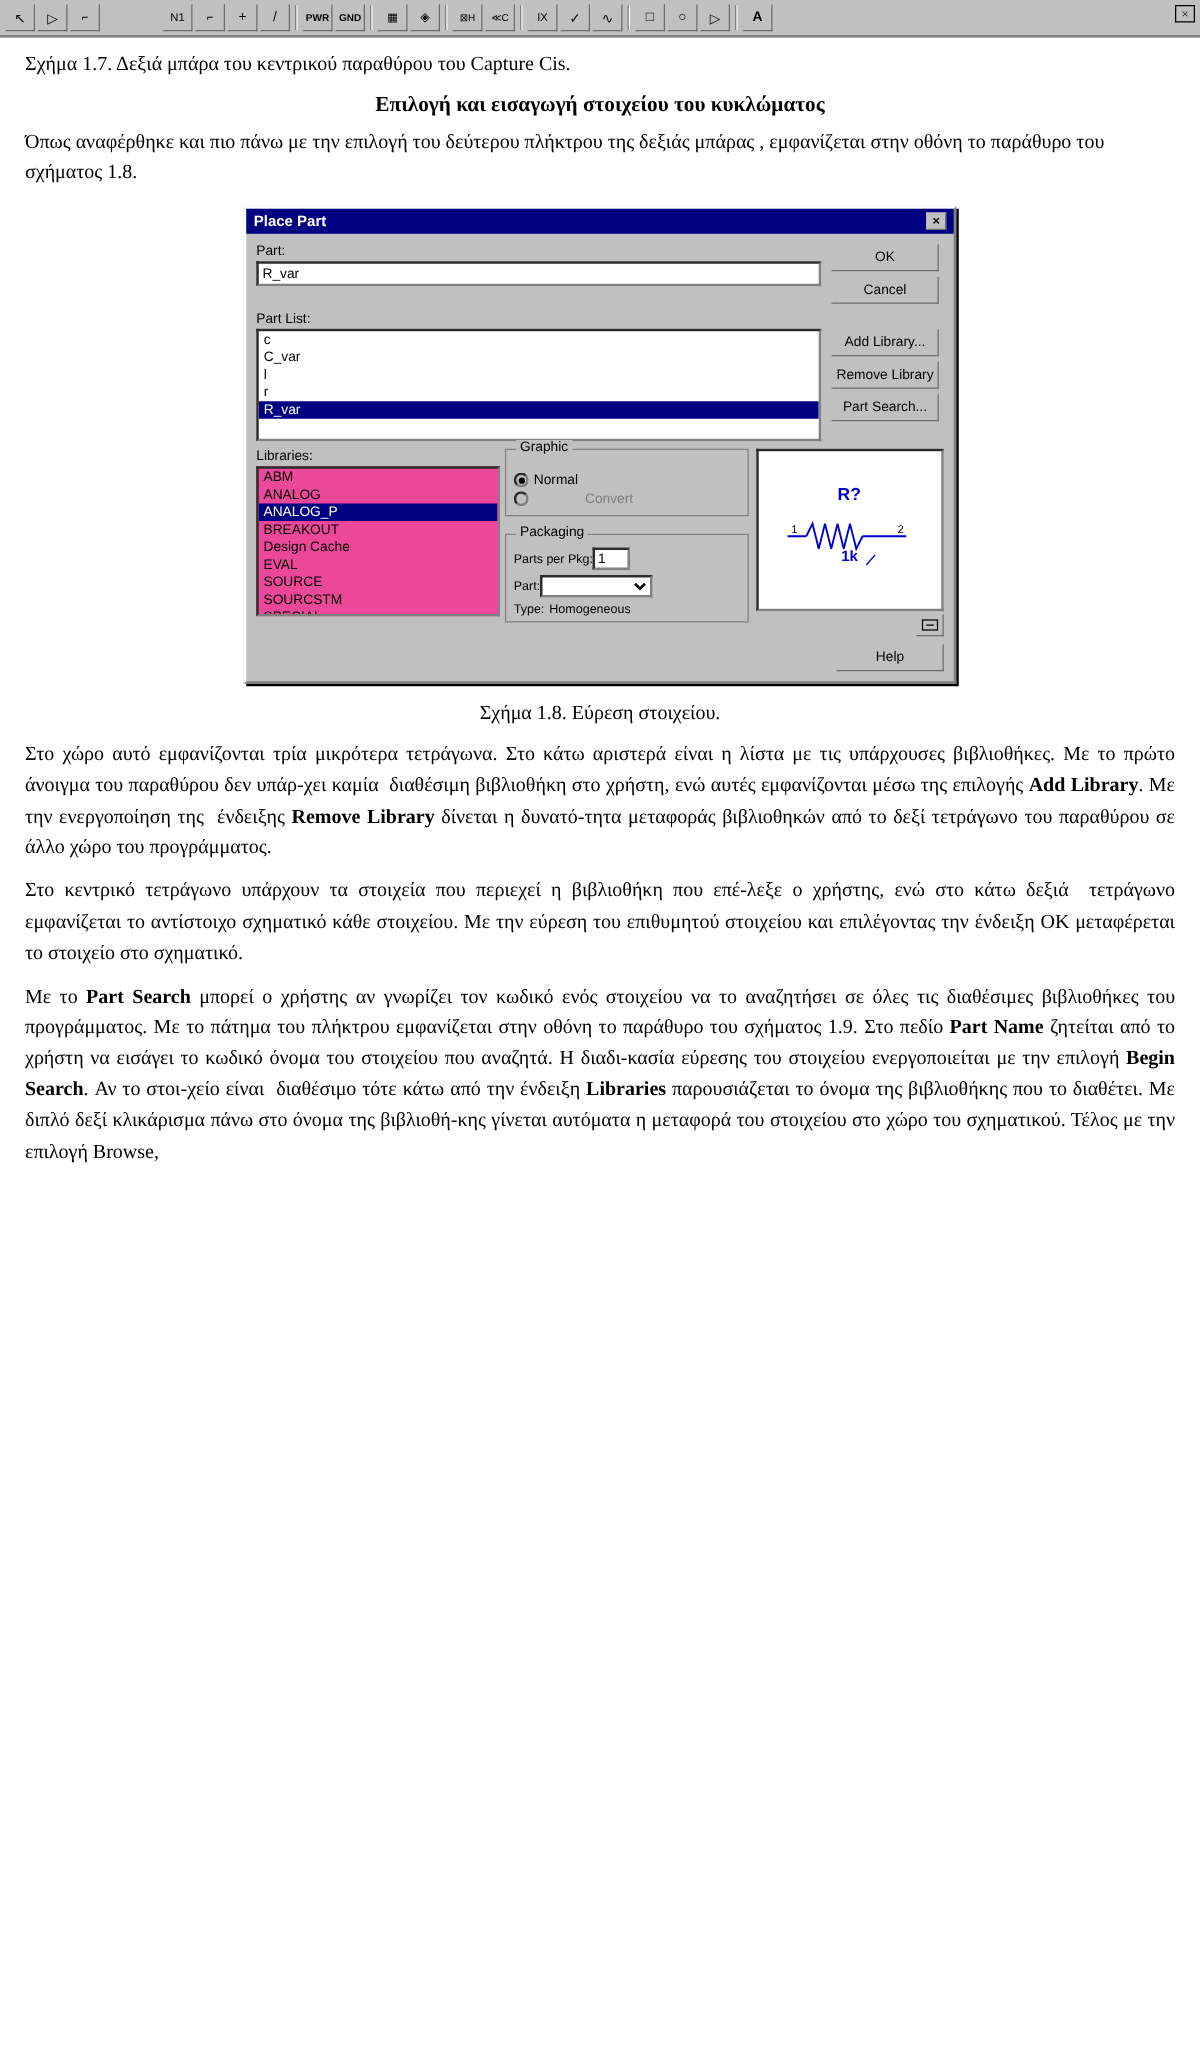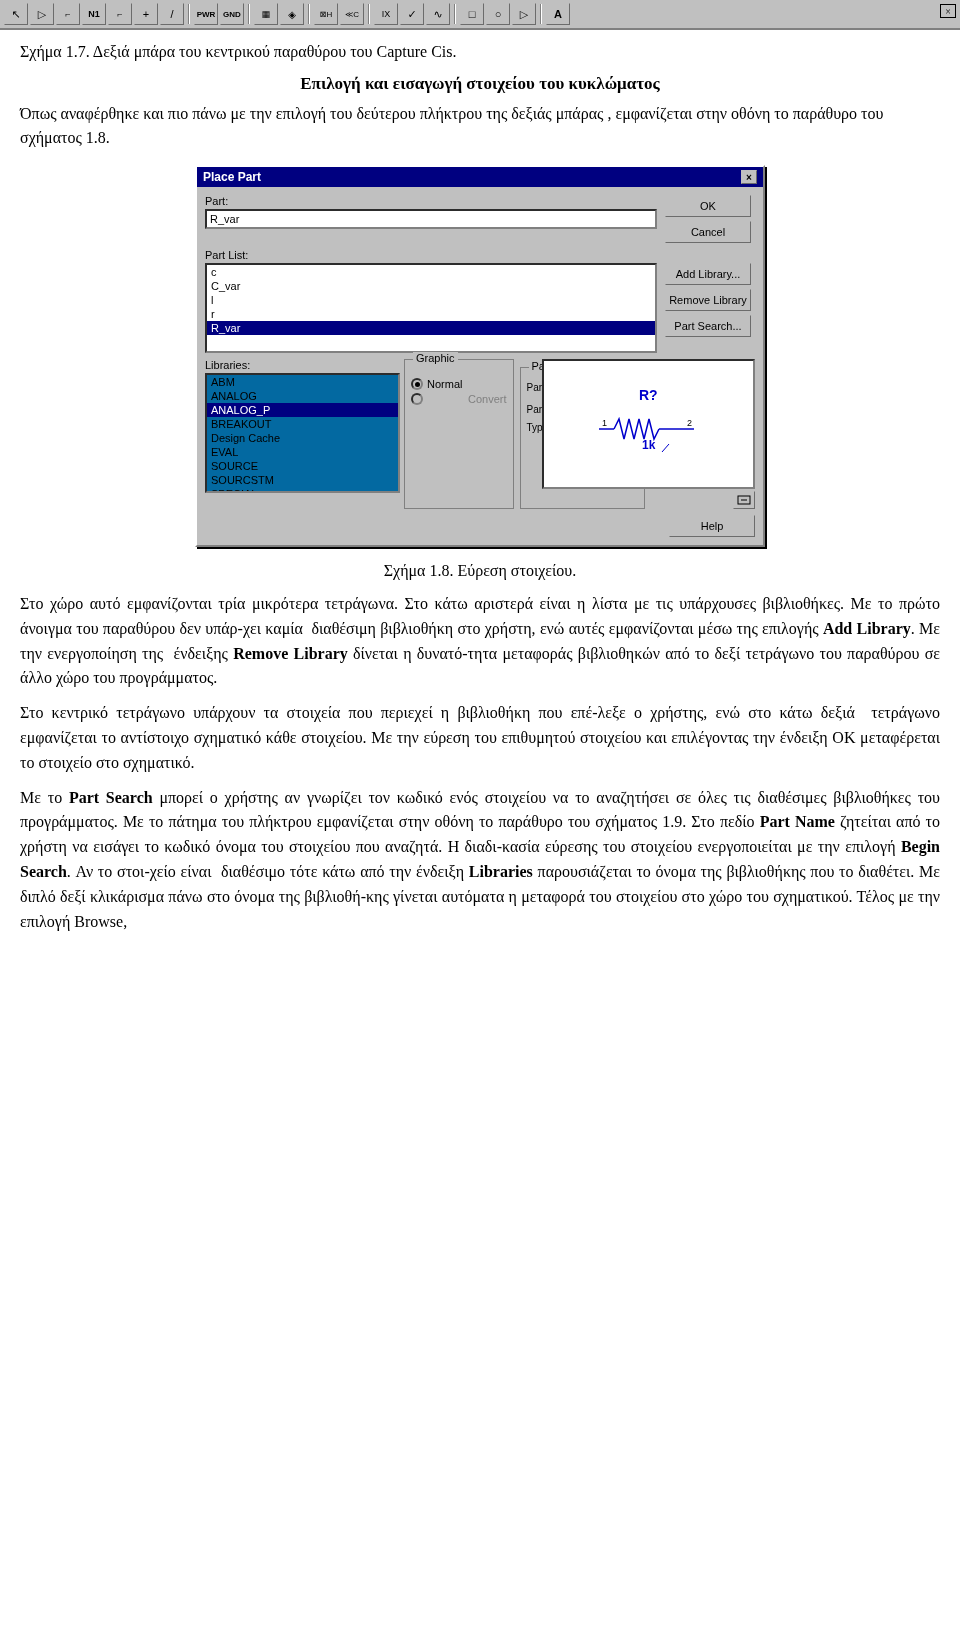--- a/index.html
+++ b/index.html
@@ -183,21 +183,21 @@
       font-size: 11px;
       cursor: pointer;
       text-align: center;
       display: flex;
       align-items: center;
       justify-content: center;
     }
 
     .libraries-list {
       width: 195px;
-      background: #0369a1;
+      background: #ec4899;
       border: 2px inset #808080;
       height: 120px;
       overflow-y: auto;
       font-family: Arial, sans-serif;
       font-size: 11px;
     }
 
     .group-box {
       border: 1px solid #808080;
       padding: 4px 6px;
@@ -315,21 +315,21 @@
       height: 80px;
     }
   </style>
 </head>
 <body>
 
 <div class="toolbar">
   <div class="toolbar-btn">↖</div>
   <div class="toolbar-btn">▷</div>
   <div class="toolbar-btn" style="font-size:9px;">⌐</div>
-  <div class="toolbar-btn" style="font-size:9px;font-weight:bold;">N1</div>
+  <div class="toolbar-btn" style="font-size:9px;font-weight:normal;margin-left:48px;">N1</div>
   <div class="toolbar-btn" style="font-size:9px;">⌐</div>
   <div class="toolbar-btn">+</div>
   <div class="toolbar-btn">/</div>
   <div class="toolbar-sep"></div>
   <div class="toolbar-btn" style="font-size:8px;font-weight:bold;">PWR</div>
   <div class="toolbar-btn" style="font-size:8px;font-weight:bold;">GND</div>
   <div class="toolbar-sep"></div>
   <div class="toolbar-btn" style="font-size:9px;">▦</div>
   <div class="toolbar-btn" style="font-size:10px;">◈</div>
   <div class="toolbar-sep"></div>
@@ -405,21 +405,21 @@
               <div class="list-item selected">ANALOG_P</div>
               <div class="list-item">BREAKOUT</div>
               <div class="list-item">Design Cache</div>
               <div class="list-item">EVAL</div>
               <div class="list-item">SOURCE</div>
               <div class="list-item">SOURCSTM</div>
               <div class="list-item">SPECIAL</div>
             </div>
           </div>
 
-          <div style="display:flex; flex-direction:row; gap:6px; width:132px;">
+          <div style="display:flex; flex-direction:column; gap:6px; width:195px;">
 
             <div class="group-box" style="padding-top:10px;">
               <span class="group-box-title">Graphic</span>
               <div class="radio-row">
                 <div class="radio-btn checked"></div>
                 <span style="font-family:Arial,sans-serif;font-size:11px;">Normal</span>
               </div>
               <div class="radio-row" style="margin-top:2px;gap:45px;">
                 <div class="radio-btn"></div>
                 <span style="font-family:Arial,sans-serif;font-size:11px;color:#808080;">Convert</span>

